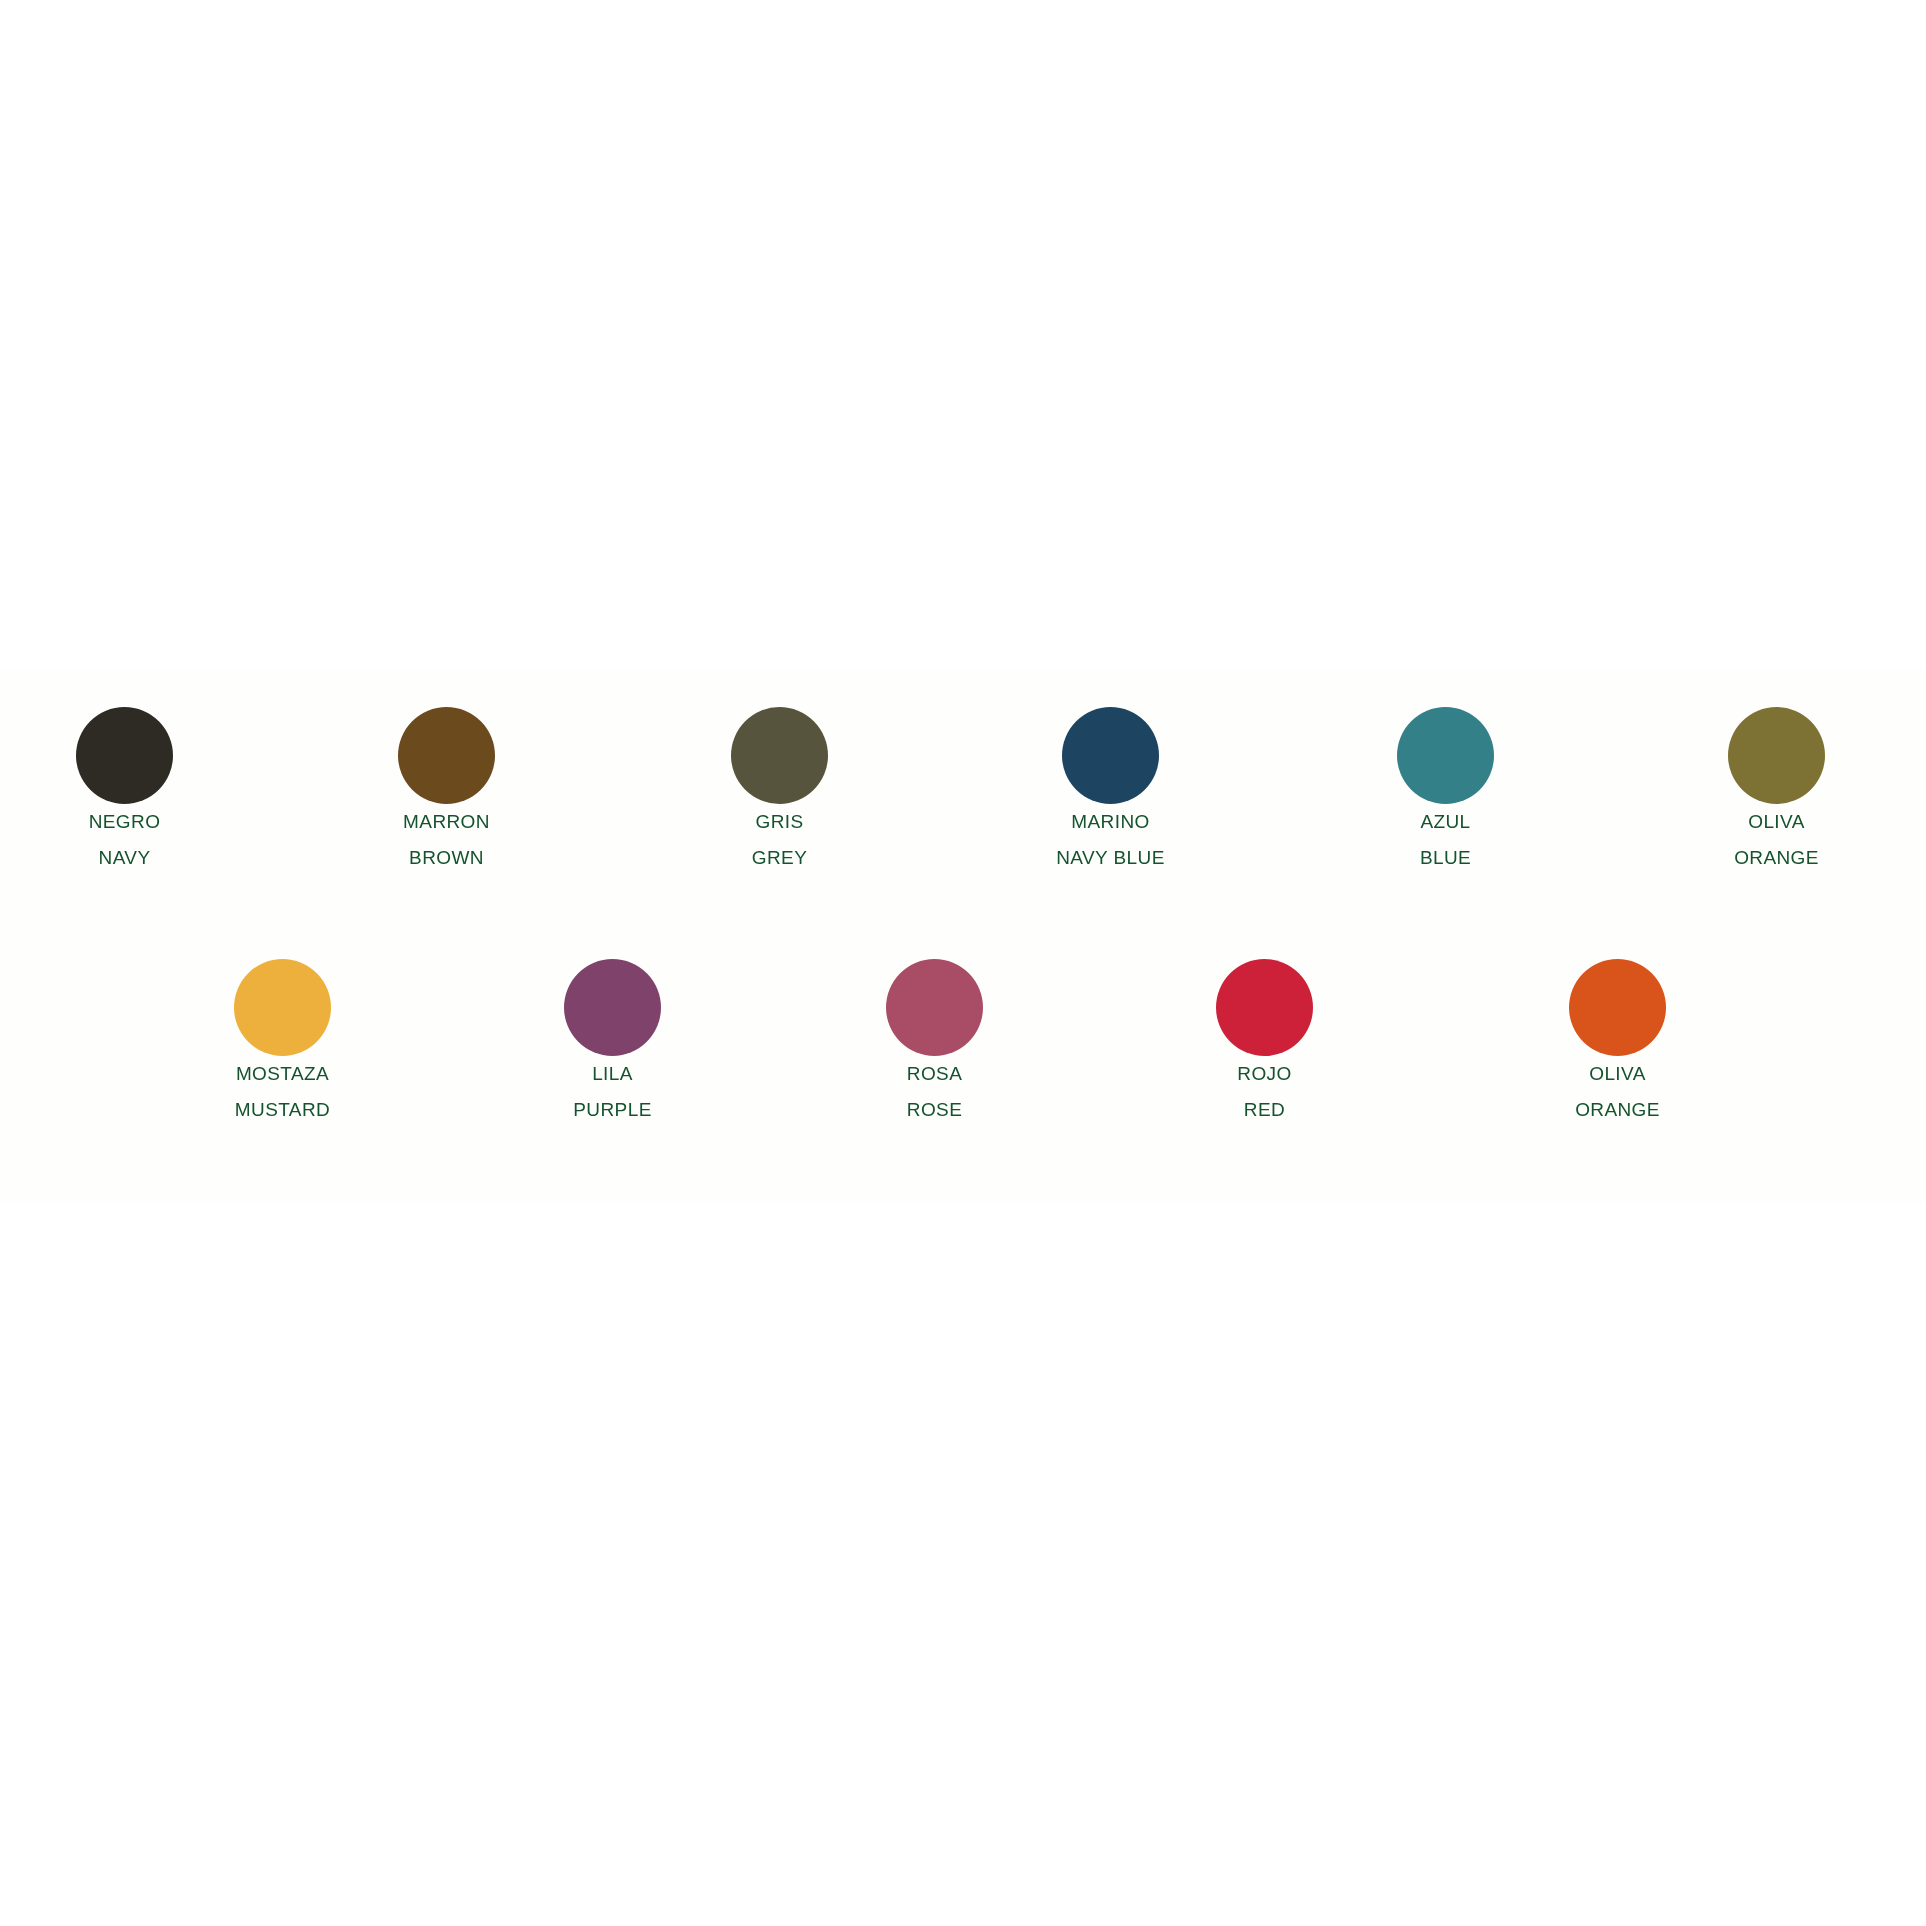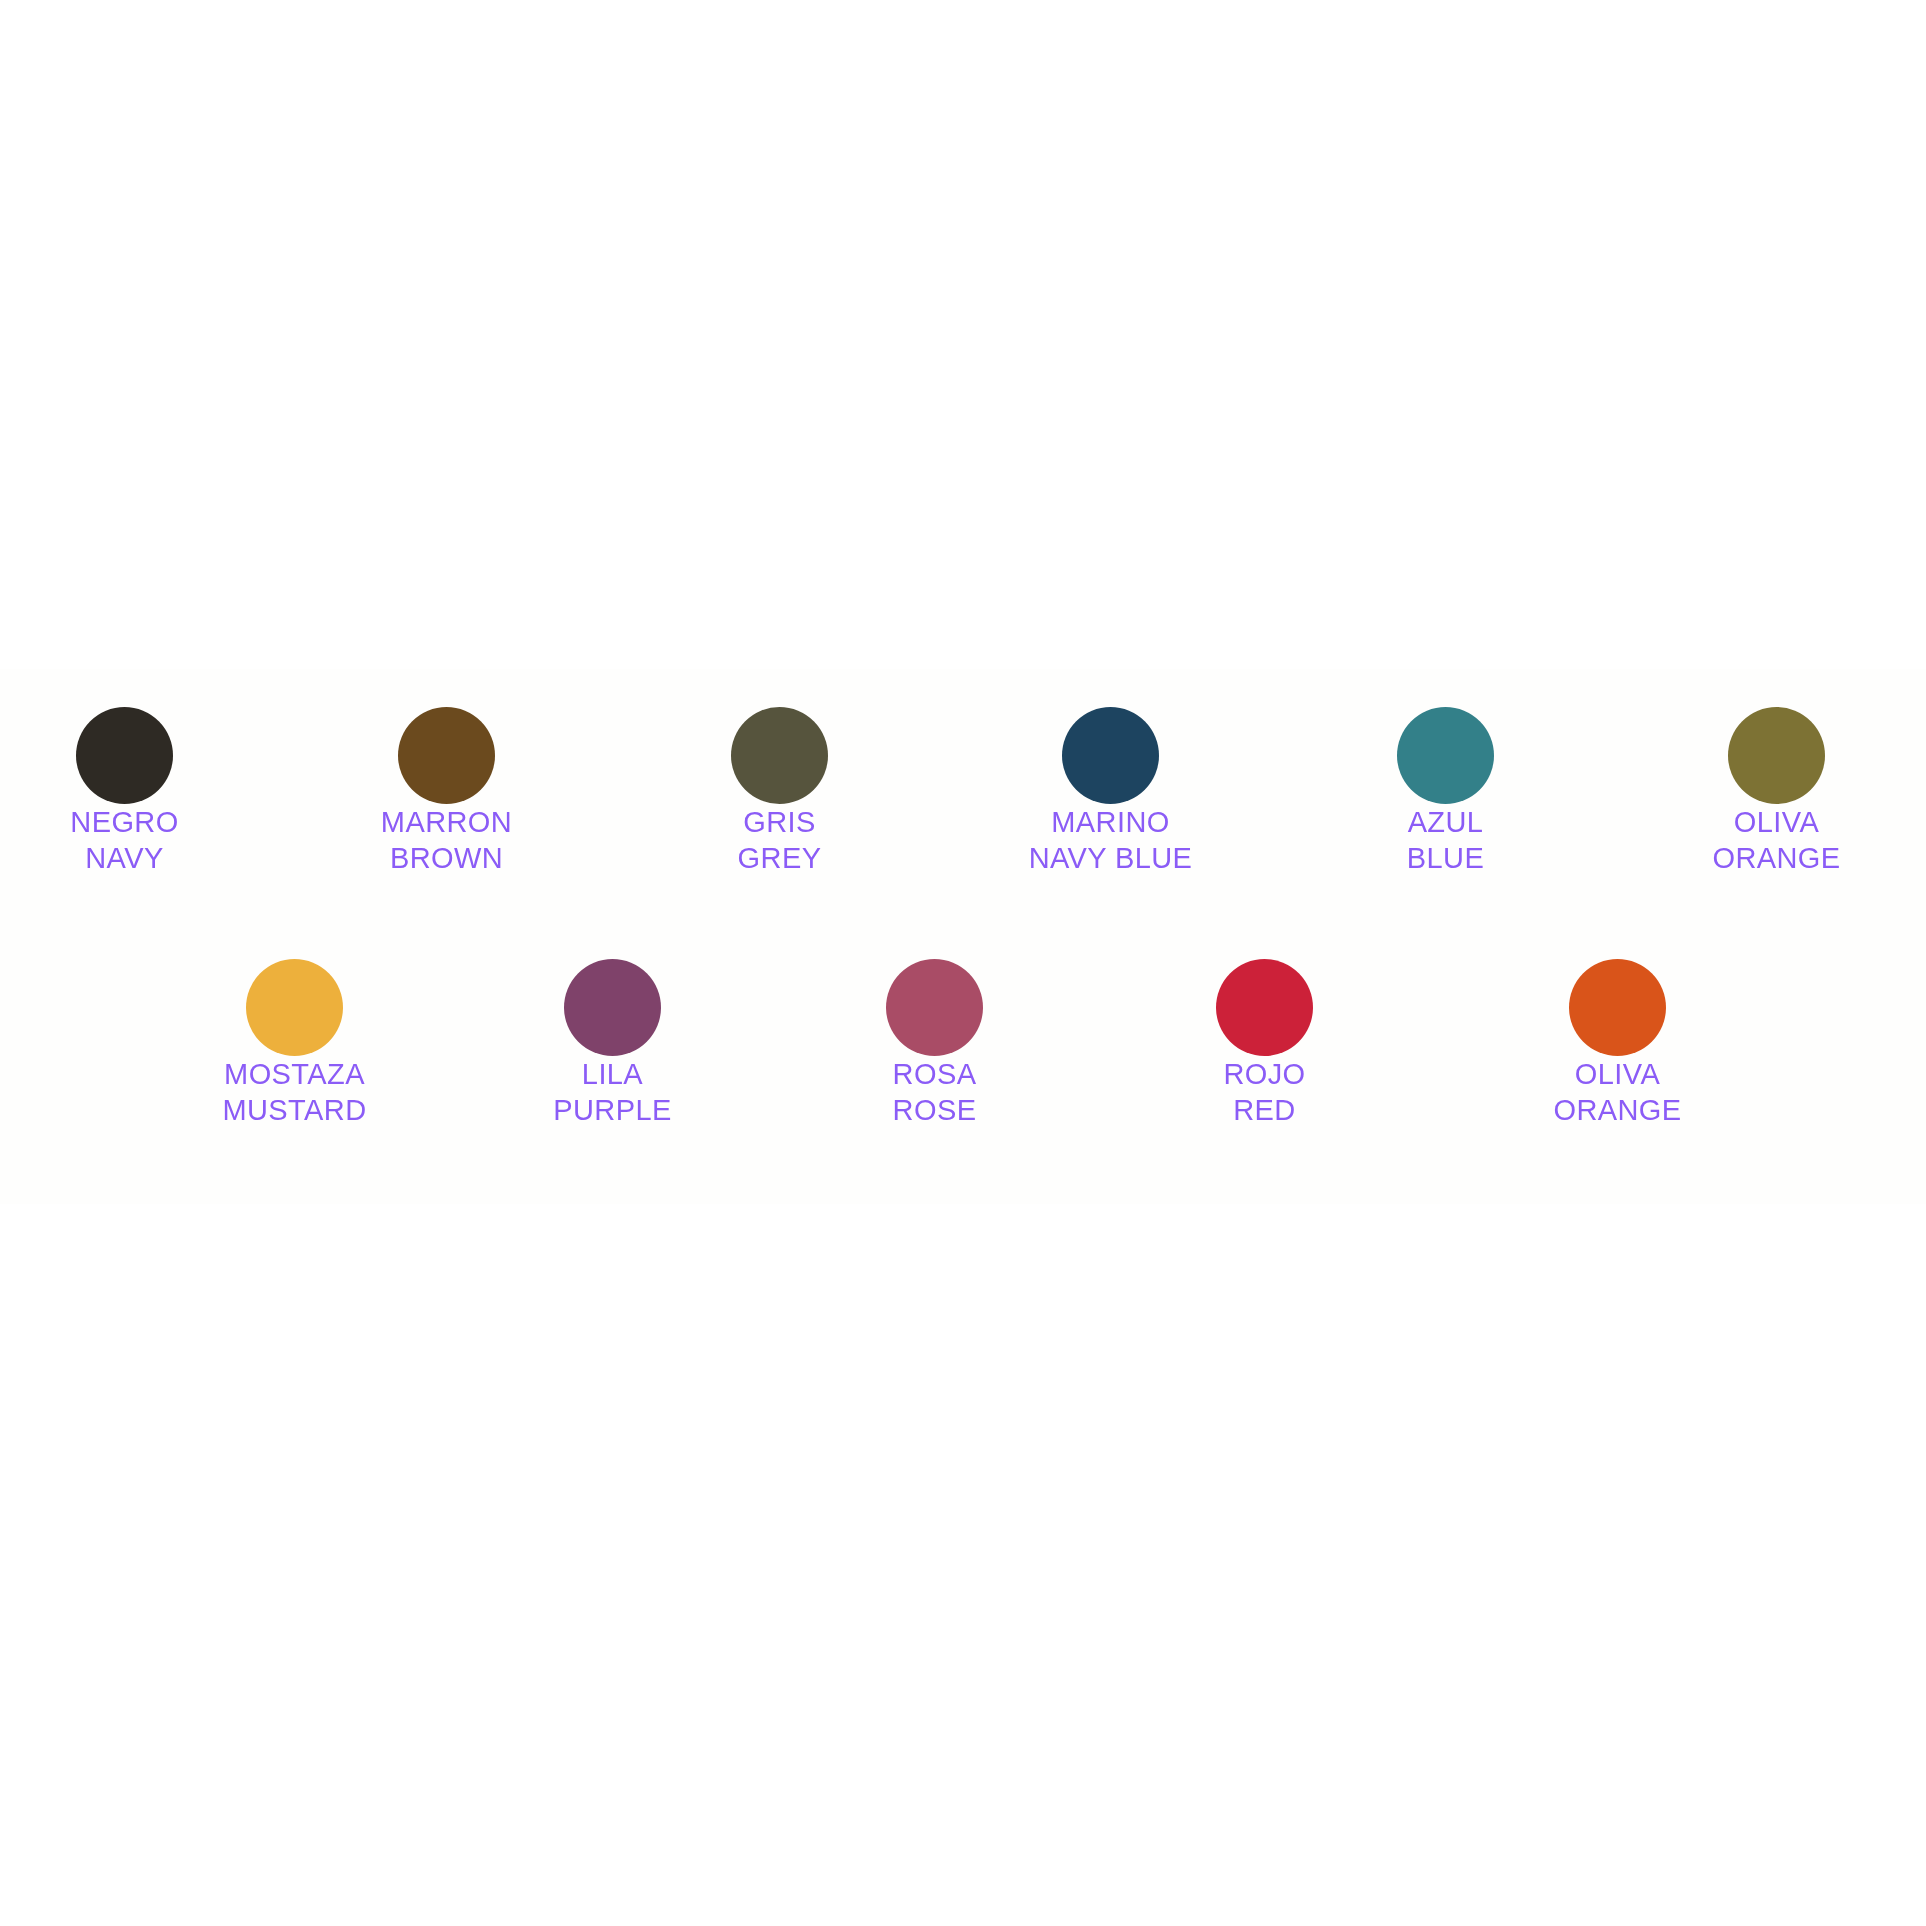--- a/index.html
+++ b/index.html
@@ -53,44 +53,44 @@
     display: block;
   }
 
   .swatch-labels {
     margin-top: 20px;
     line-height: 36px;
   }
 
   .swatch-label {
     display: block;
-    font-size: 29px;
+    font-size: 19px;
     font-weight: 400;
     letter-spacing: 0.4px;
-    color: #8b5cf6;
+    color: #14532d;
     white-space: nowrap;
   }
 </style>
 </head>
 <body>
 
 <div id="page">
 
   <div id="tint-band"></div>
 
   <div class="swatch-row" id="swatch-row-1">
       <div class="swatch" style="left: 124px;"><span class="swatch-dot" style="background: rgb(46, 42, 36);"></span><span class="swatch-labels"><span class="swatch-label">NEGRO</span><span class="swatch-label">NAVY</span></span></div>
       <div class="swatch" style="left: 446px;"><span class="swatch-dot" style="background: rgb(107, 74, 30);"></span><span class="swatch-labels"><span class="swatch-label">MARRON</span><span class="swatch-label">BROWN</span></span></div>
       <div class="swatch" style="left: 779px;"><span class="swatch-dot" style="background: rgb(86, 84, 61);"></span><span class="swatch-labels"><span class="swatch-label">GRIS</span><span class="swatch-label">GREY</span></span></div>
       <div class="swatch" style="left: 1110px;"><span class="swatch-dot" style="background: rgb(29, 68, 96);"></span><span class="swatch-labels"><span class="swatch-label">MARINO</span><span class="swatch-label">NAVY BLUE</span></span></div>
       <div class="swatch" style="left: 1445px;"><span class="swatch-dot" style="background: rgb(51, 128, 137);"></span><span class="swatch-labels"><span class="swatch-label">AZUL</span><span class="swatch-label">BLUE</span></span></div>
       <div class="swatch" style="left: 1776px;"><span class="swatch-dot" style="background: rgb(125, 114, 52);"></span><span class="swatch-labels"><span class="swatch-label">OLIVA</span><span class="swatch-label">ORANGE</span></span></div>
     </div>
   <div class="swatch-row" id="swatch-row-2">
-      <div class="swatch" style="left: 294px; text-align: center;"><span class="swatch-dot" style="background: rgb(237, 176, 60);"></span><span class="swatch-labels"><span class="swatch-label">MOSTAZA</span><span class="swatch-label">MUSTARD</span></span></div>
+      <div class="swatch" style="left: 282px; text-align: center;"><span class="swatch-dot" style="background: rgb(237, 176, 60);"></span><span class="swatch-labels"><span class="swatch-label">MOSTAZA</span><span class="swatch-label">MUSTARD</span></span></div>
       <div class="swatch" style="left: 612px;"><span class="swatch-dot" style="background: rgb(127, 66, 106);"></span><span class="swatch-labels"><span class="swatch-label">LILA</span><span class="swatch-label">PURPLE</span></span></div>
       <div class="swatch" style="left: 934px;"><span class="swatch-dot" style="background: rgb(169, 76, 102);"></span><span class="swatch-labels"><span class="swatch-label">ROSA</span><span class="swatch-label">ROSE</span></span></div>
       <div class="swatch" style="left: 1264px;"><span class="swatch-dot" style="background: rgb(204, 33, 57);"></span><span class="swatch-labels"><span class="swatch-label">ROJO</span><span class="swatch-label">RED</span></span></div>
       <div class="swatch" style="left: 1617px;"><span class="swatch-dot" style="background: rgb(217, 84, 26);"></span><span class="swatch-labels"><span class="swatch-label">OLIVA</span><span class="swatch-label">ORANGE</span></span></div>
     </div>
 
 </div>
 
 
 </body></html>

